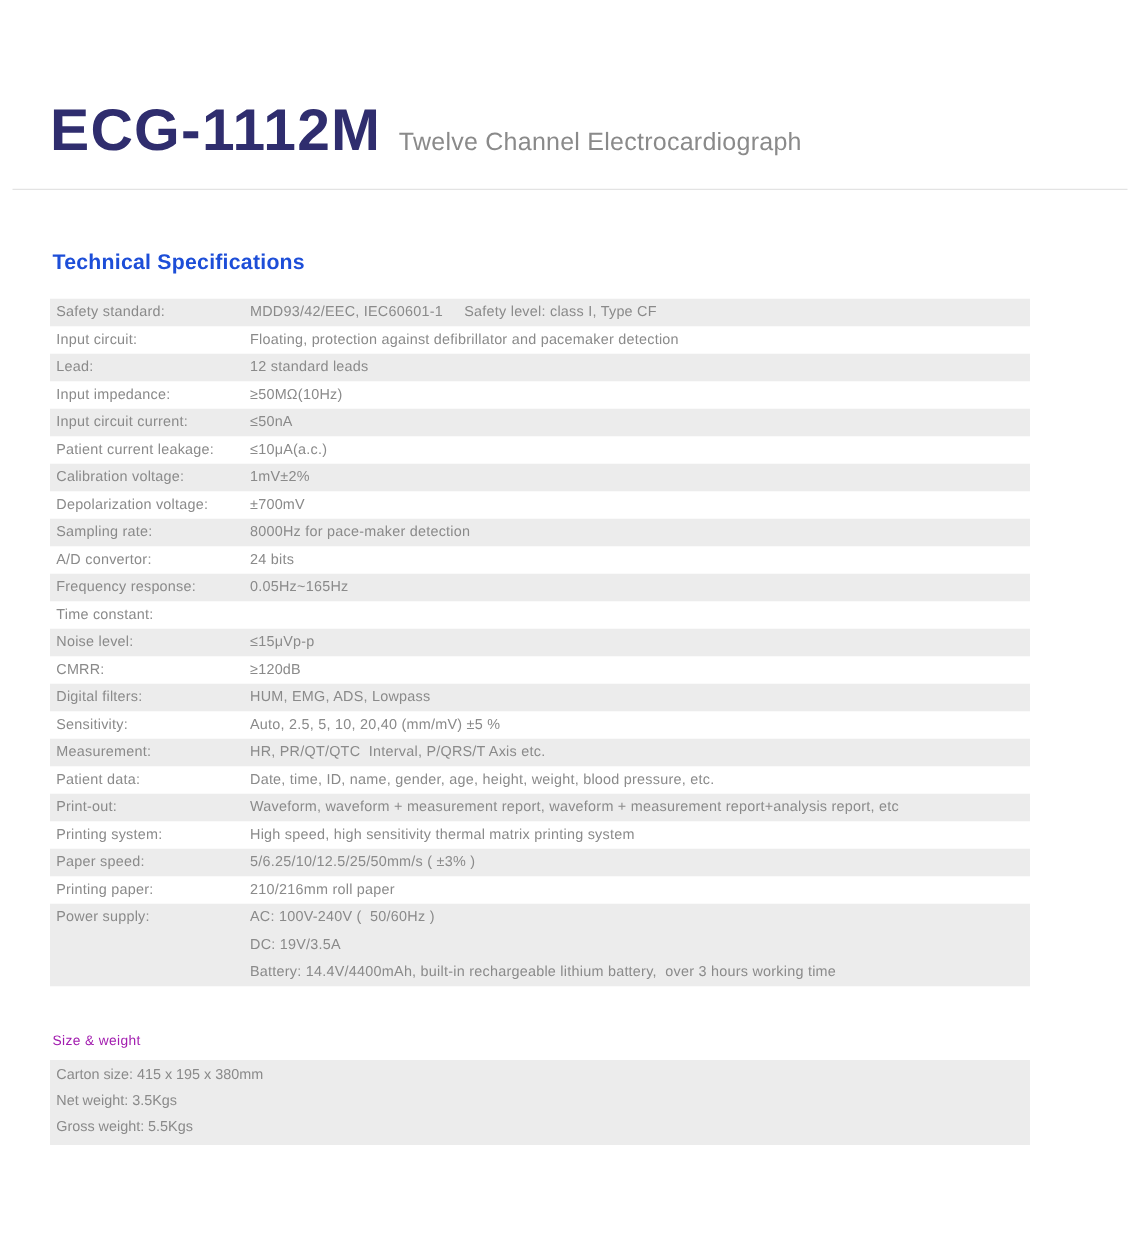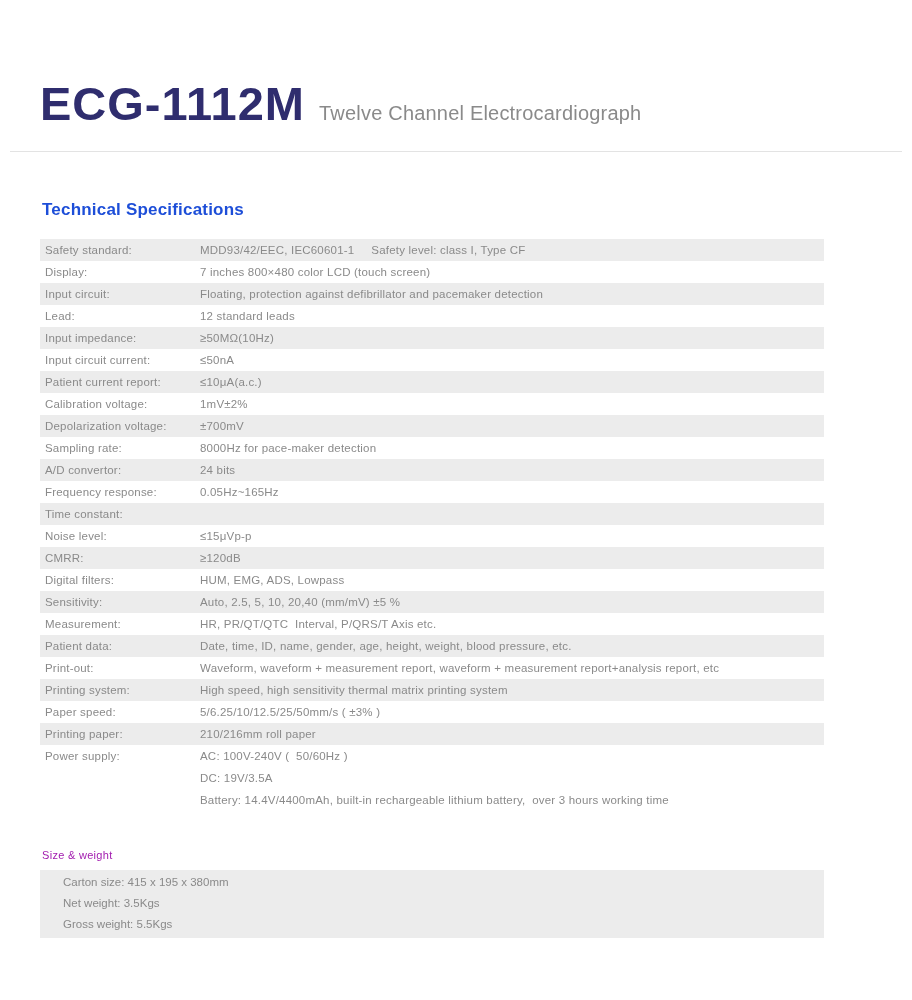--- a/index.html
+++ b/index.html
@@ -99,21 +99,21 @@
   .sw-block {
     margin-top: 9px;
     width: 784px;
     background: #ececec;
     font-size: 11.5px;
     color: #8a8a8a;
     padding: 2px 0 3px 0;
   }
   .sw-line {
     line-height: 21px;
-    padding-left: 23px;
+    padding-left: 5px;
     white-space: pre-wrap;
   }
 </style>
 </head>
 <body>
 
 <div class="page">
   <div class="content">
 
     <div class="header">
@@ -126,26 +126,20 @@
     <div class="section-title">Technical Specifications</div>
 
     <div class="specs">
         <div class="spec-row">
           <div class="spec-label">Safety standard:</div>
           <div class="spec-value">
             <div class="value-line">MDD93/42/EEC, IEC60601-1     Safety level: class I, Type CF</div>
           </div>
         </div>
         <div class="spec-row">
-          <div class="spec-label">Display:</div>
-          <div class="spec-value">
-            <div class="value-line">7 inches 800×480 color LCD (touch screen)</div>
-          </div>
-        </div>
-        <div class="spec-row">
           <div class="spec-label">Input circuit:</div>
           <div class="spec-value">
             <div class="value-line">Floating, protection against defibrillator and pacemaker detection</div>
           </div>
         </div>
         <div class="spec-row">
           <div class="spec-label">Lead:</div>
           <div class="spec-value">
             <div class="value-line">12 standard leads</div>
           </div>
@@ -156,21 +150,21 @@
             <div class="value-line">≥50MΩ(10Hz)</div>
           </div>
         </div>
         <div class="spec-row">
           <div class="spec-label">Input circuit current:</div>
           <div class="spec-value">
             <div class="value-line">≤50nA</div>
           </div>
         </div>
         <div class="spec-row">
-          <div class="spec-label">Patient current report:</div>
+          <div class="spec-label">Patient current leakage:</div>
           <div class="spec-value">
             <div class="value-line">≤10μA(a.c.)</div>
           </div>
         </div>
         <div class="spec-row">
           <div class="spec-label">Calibration voltage:</div>
           <div class="spec-value">
             <div class="value-line">1mV±2%</div>
           </div>
         </div>

